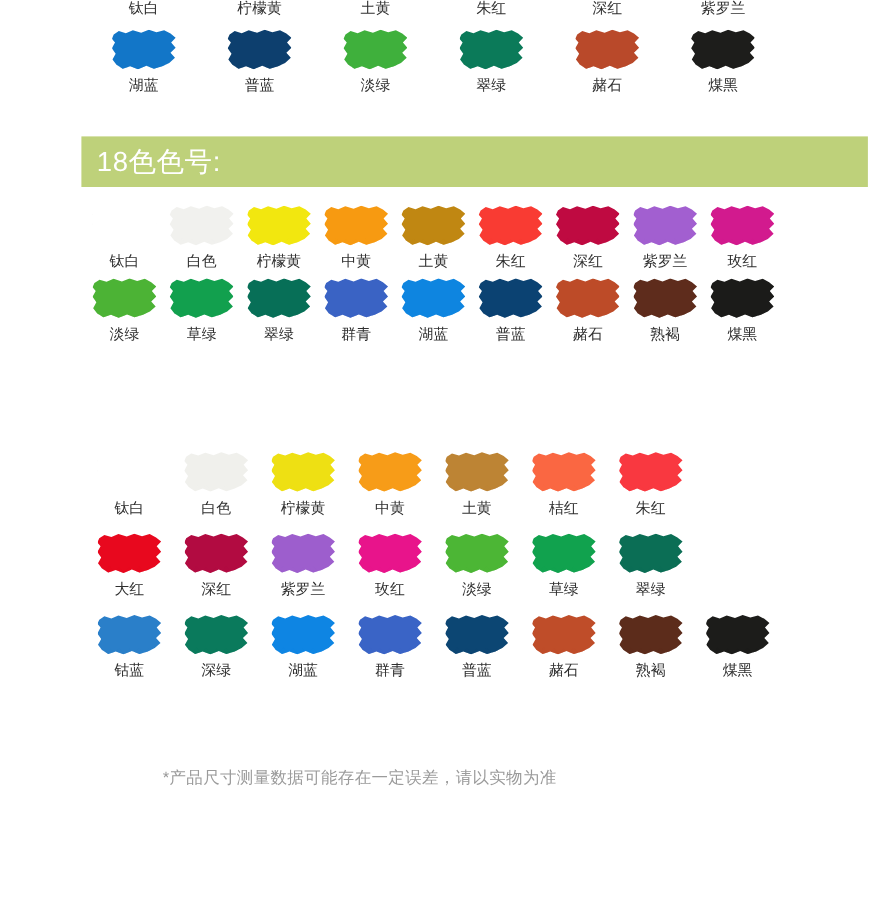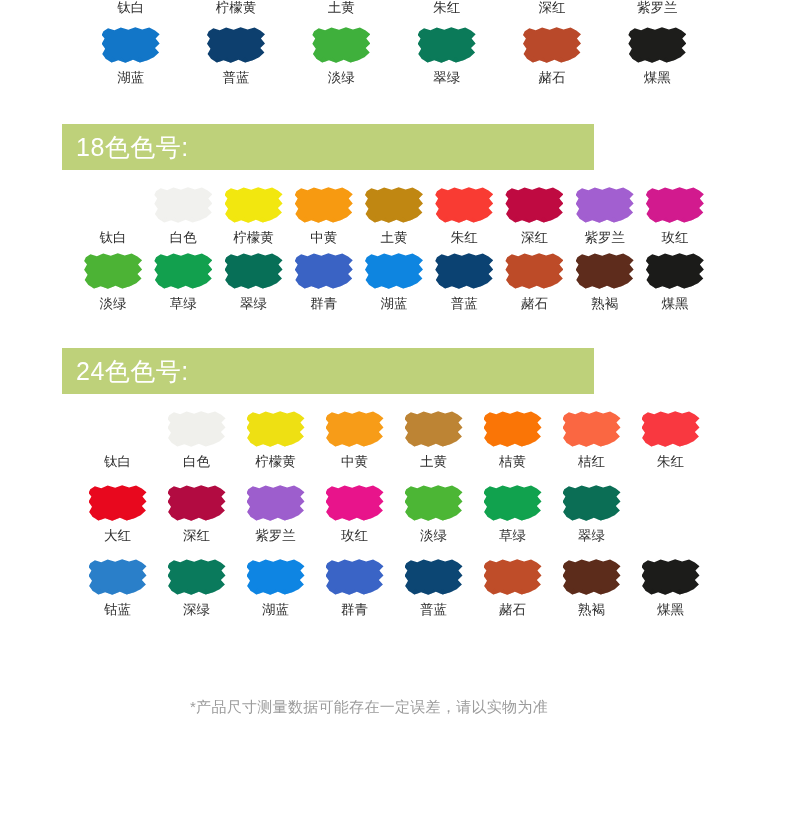--- a/index.html
+++ b/index.html
@@ -47,22 +47,22 @@
     left: 78px;
     top: 26px;
     width: 632px;
     display: grid;
     grid-template-columns: repeat(6, 1fr);
   }
 
   
   .section-bar {
     position: absolute;
-    left: 62px;
-    width: 532px;
+    left: 74px;
+    width: 715px;
     height: 46px;
     background: #bed17a;
     box-sizing: border-box;
   }
   .section-bar-title {
     position: absolute;
     left: 14px;
     top: 50%;
     transform: translateY(-50%);
     font-size: 25px;
@@ -139,21 +139,20 @@
   
   .footer-note {
     position: absolute;
     left: 0;
     top: 698px;
     width: 654px;
     text-align: center;
     font-size: 15px;
     color: #9b9b9b;
     letter-spacing: 0.3px;
-    margin-left: 42px;
   }
 </style>
 </head>
 <body>
 
 <div class="page">
 
   <div class="partial-block">
     <div class="partial-labels">
       <div class="swatch-label">钛白</div>
@@ -312,23 +311,20 @@
         <div class="swatch-label">熟褐</div>
       </div>
       <div class="swatch-cell">
         <div class="swatch-chip">
           <div class="paint" style="background: rgb(27, 27, 25);"></div>
         </div>
         <div class="swatch-label">煤黑</div>
       </div>
     </div>
 
-  <div class="section-bar" style="top:348px;">
-    <div class="section-bar-title">24色色号:</div>
-  </div>
   <div class="swatch-grid cols-8" id="grid-24-0" style="top:410px;">
       <div class="swatch-cell">
         <div class="swatch-chip outlined">
           <div class="paint" style="background: rgb(255, 255, 255);"></div>
         </div>
         <div class="swatch-label">钛白</div>
       </div>
       <div class="swatch-cell">
         <div class="swatch-chip outlined">
           <div class="paint" style="background: rgb(240, 240, 236);"></div>
@@ -348,26 +344,20 @@
         <div class="swatch-label">中黄</div>
       </div>
       <div class="swatch-cell">
         <div class="swatch-chip">
           <div class="paint" style="background: rgb(189, 132, 52);"></div>
         </div>
         <div class="swatch-label">土黄</div>
       </div>
       <div class="swatch-cell">
         <div class="swatch-chip">
-          <div class="paint" style="background: rgb(250, 117, 6);"></div>
-        </div>
-        <div class="swatch-label">桔黄</div>
-      </div>
-      <div class="swatch-cell">
-        <div class="swatch-chip">
           <div class="paint" style="background: rgb(250, 103, 66);"></div>
         </div>
         <div class="swatch-label">桔红</div>
       </div>
       <div class="swatch-cell">
         <div class="swatch-chip">
           <div class="paint" style="background: rgb(249, 56, 64);"></div>
         </div>
         <div class="swatch-label">朱红</div>
       </div>

